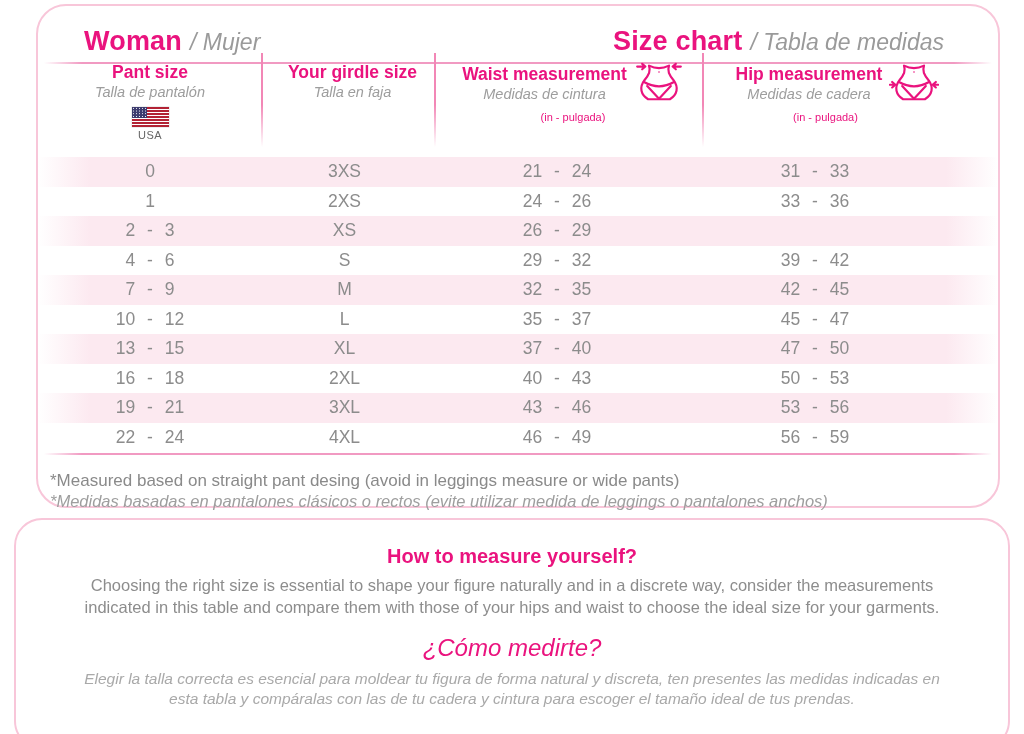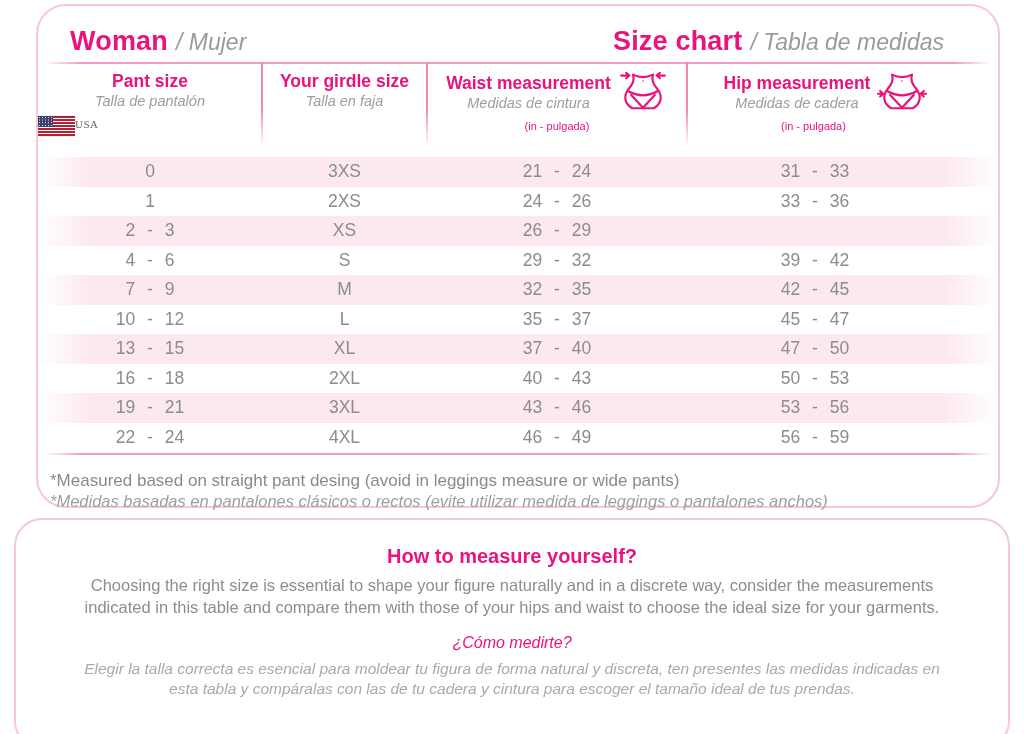--- a/index.html
+++ b/index.html
@@ -18,45 +18,45 @@
     font-family:"Liberation Sans","DejaVu Sans",sans-serif;
     position:relative;
   }
   
   .size-card{
     position:absolute;left:36px;top:4px;width:964px;height:504px;
     border:2px solid var(--border);border-radius:30px;background:#fff;
   }
   .titles-row{
     display:flex;justify-content:space-between;align-items:baseline;
-    padding:20px 54px 0 32px;height:56px;
+    padding:20px 54px 0 46px;height:56px;
   }
   .card-title{font-size:27px;font-weight:700;color:var(--accent);letter-spacing:.2px;}
   .card-subtitle{font-size:23px;font-style:italic;color:#9a9a9a;font-weight:400;margin-left:8px;}
   .thead{
     display:grid;grid-template-columns:224px 165px 260px 1fr;
-    position:relative;height:93px;padding-top:9px;
+    position:relative;height:93px;gap:8px;
   }
   .thead::before{
     content:"";position:absolute;top:0;left:6px;right:6px;height:2px;
     background:linear-gradient(90deg,rgba(241,154,194,0),var(--line) 4%,var(--line) 96%,rgba(241,154,194,0));
   }
   .thcell{text-align:center;position:relative;}
   .thcell:not(:last-child)::after{
     content:"";position:absolute;right:-1px;top:-9px;bottom:8px;width:2px;
     background:linear-gradient(var(--divider) 55%,rgba(242,135,182,0));
   }
   .th-label{font-size:17.5px;font-weight:700;color:var(--accent);}
   .th-sub{font-size:14.5px;font-style:italic;color:var(--graysub);margin-top:1px;}
   .th-unit{font-size:11px;color:var(--accent);margin-top:9px;}
   .th-group{display:flex;align-items:flex-start;justify-content:center;gap:7px;}
   .th-group .txt{padding-top:2px;}
   .col-hip-head{padding-right:34px;}
   .col-hip-head .th-unit{padding-right:24px;}
-  .flag-wrap{display:flex;flex-direction:row;align-items:flex-start;margin-top:7px;font-family:Liberation Serif, serif;}
+  .flag-wrap{display:flex;flex-direction:column;align-items:center;margin-top:7px;}
   .usa-flag{
     width:37px;height:20px;position:relative;
     background:repeating-linear-gradient(180deg,#b22234 0 1.54px,#fff 1.54px 3.08px);
     box-shadow:0 0 0 .5px #ddd;
   }
   .usa-canton{
     position:absolute;left:0;top:0;width:15px;height:10.8px;background:#3c3b6e;
     background-image:radial-gradient(#fff .5px,transparent .6px);background-size:3px 2.7px;
   }
   .flag-label{font-size:11px;color:#666;margin-top:2px;letter-spacing:.5px;}
@@ -79,21 +79,21 @@
   .fn-en{font-size:17px;color:#8a8a8a;}
   .fn-es{font-size:16.5px;font-style:italic;color:#9e9e9e;margin-top:1px;}
   
   .info-card{
     position:absolute;left:14px;top:518px;width:996px;height:231px;
     border:2px solid var(--border);border-radius:28px;background:#fff;
     text-align:center;padding:25px 44px 0 44px;
   }
   .info-title-en{font-size:20px;font-weight:700;color:var(--accent);}
   .info-body-en{font-size:16.5px;color:#8d8d8d;line-height:1.32;max-width:906px;margin:7px auto 0;}
-  .info-title-es{font-size:16px;font-style:italic;color:var(--accent);font-weight:400;margin-top:15px;}
+  .info-title-es{font-size:24px;font-style:italic;color:var(--accent);font-weight:400;margin-top:15px;}
   .info-body-es{font-size:15.5px;font-style:italic;color:#a9a9a9;line-height:1.3;max-width:886px;margin:7px auto 12px;}
   .measure-icon{flex:0 0 auto;}
 </style>
 </head>
 <body>
 
 <div class="size-card">
 
   <div class="titles-row">
     <div>

